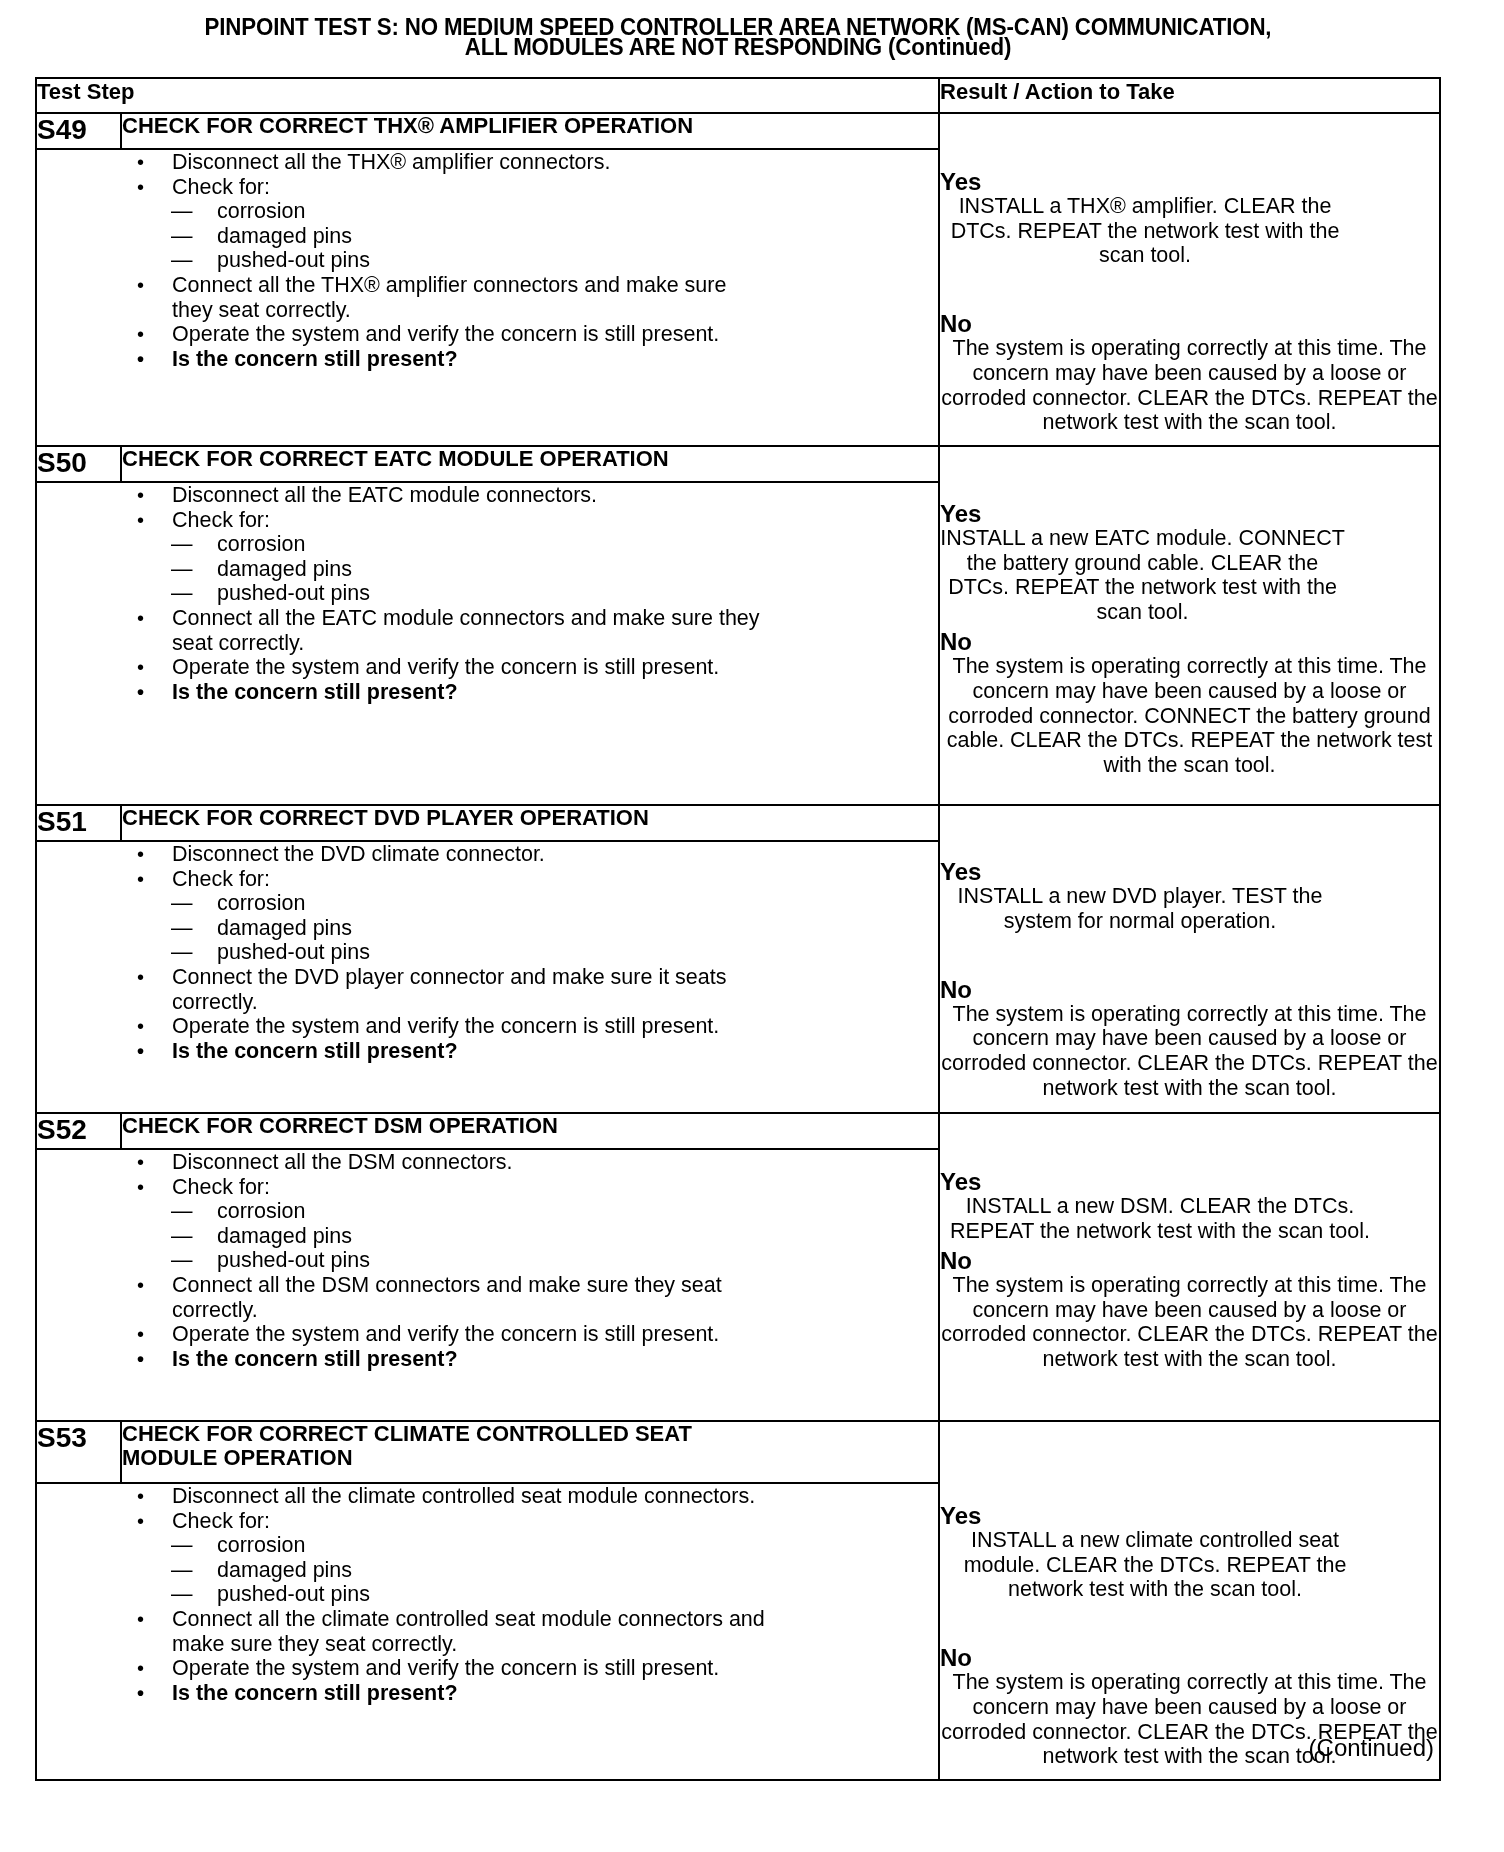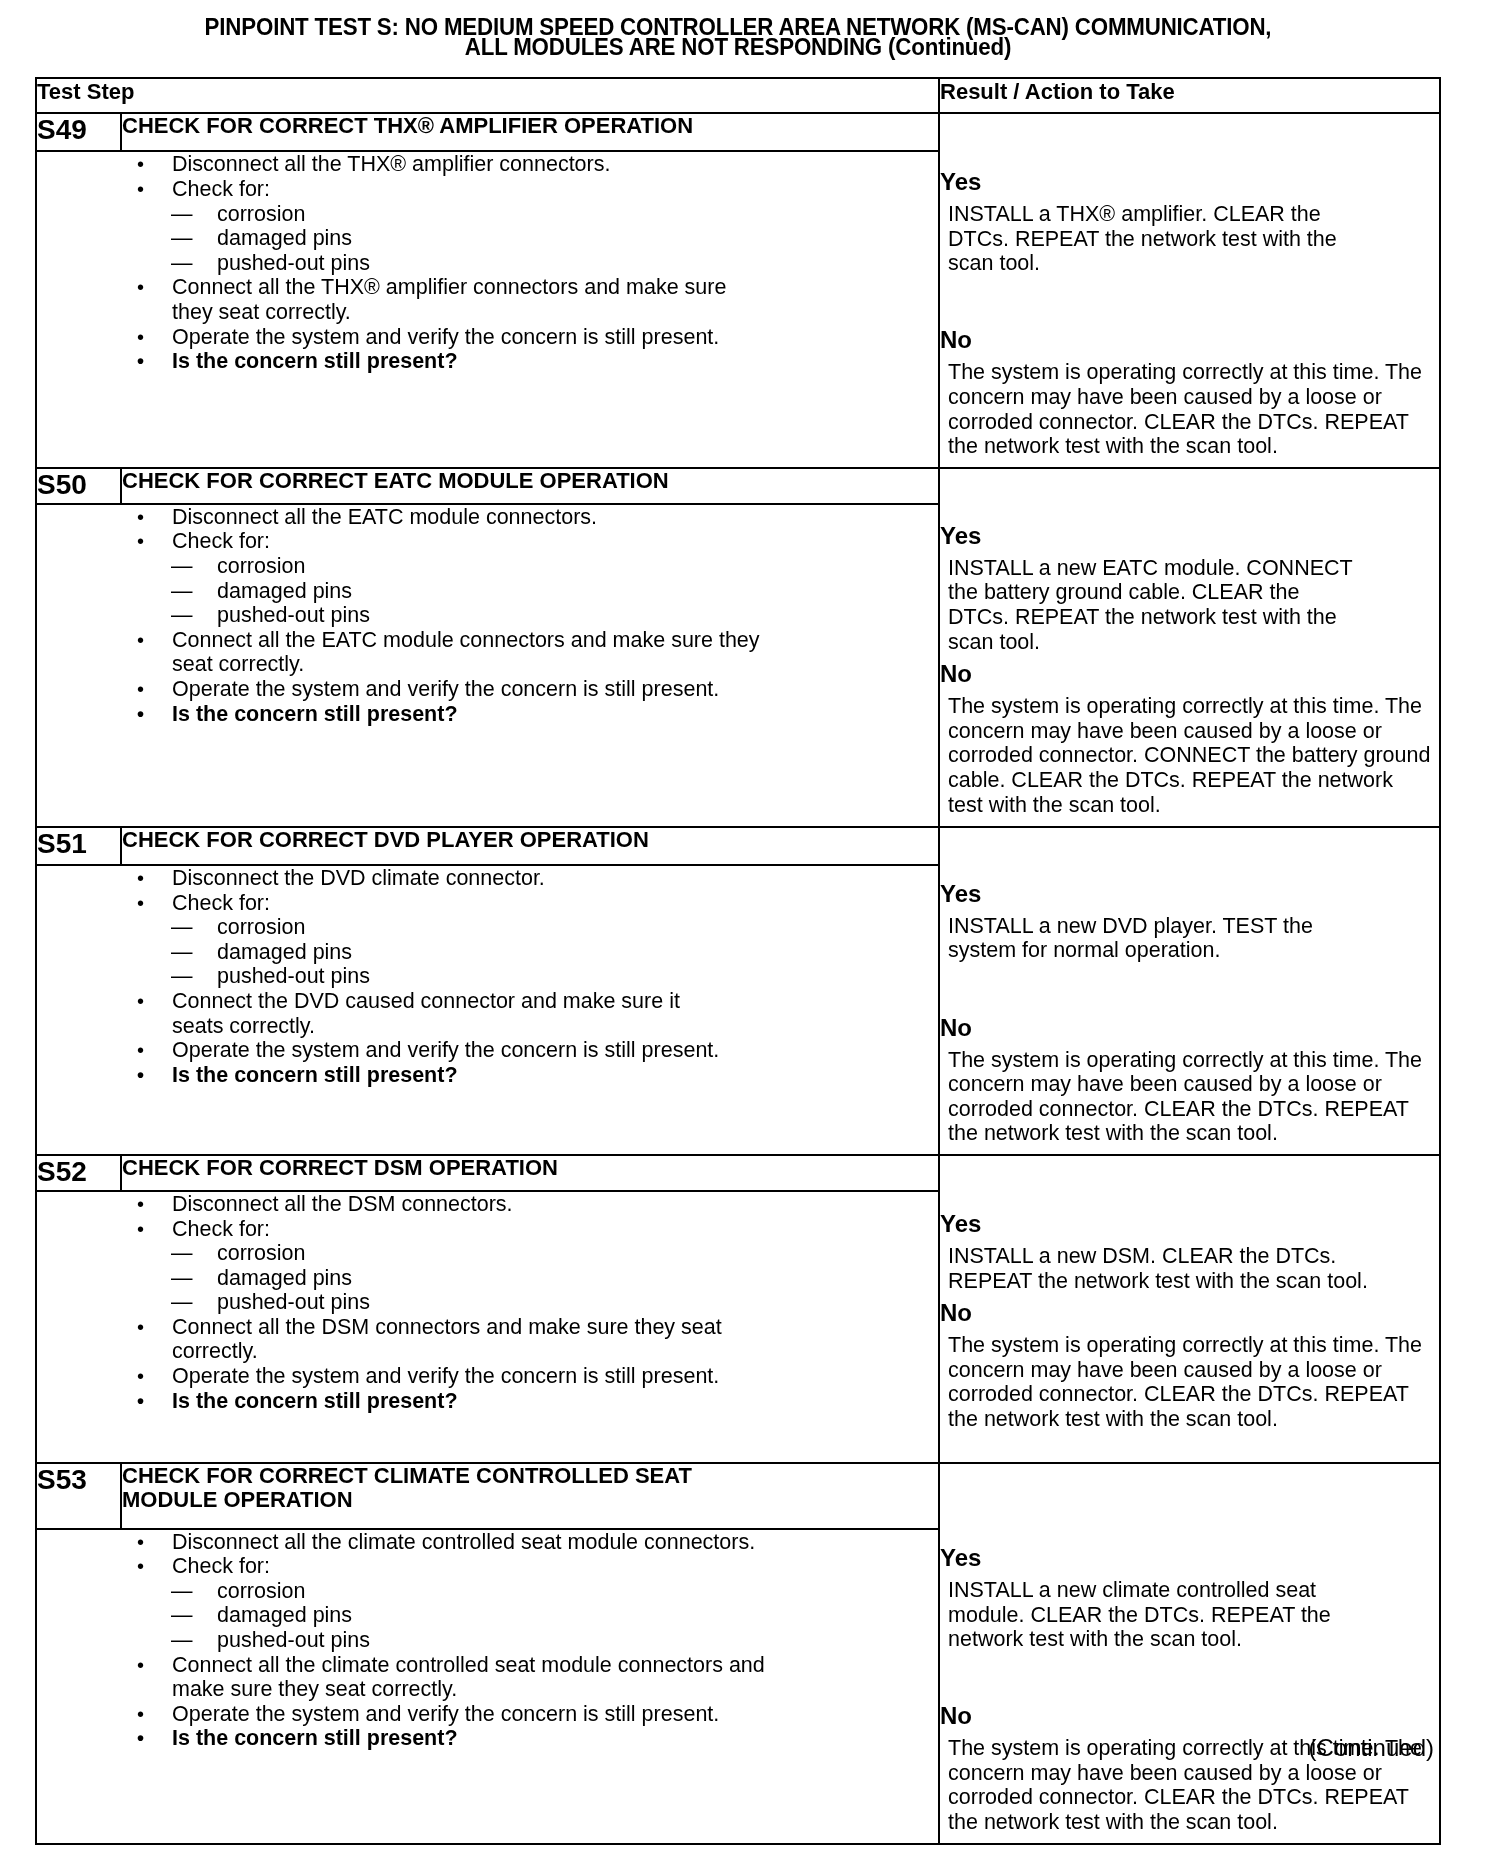--- a/index.html
+++ b/index.html
@@ -13,21 +13,21 @@
   td.stitle { font-size:22px; font-weight:bold; padding:4px 10px 3px 10px; line-height:24px; }
   td.body { font-size:21.5px; line-height:24.6px; padding-top:2px; border-top:2.5px solid #000;margin-left:12px; }
   td.res { width:482px; font-size:21.5px; line-height:24.6px; padding:0 8px 0 13px; }
   ul.steps { list-style:none; margin:0; padding:0 0 0 100px; }
   ul.steps li { position:relative; padding-left:35px; }
   ul.steps li.bul::before { content:"\2022"; position:absolute; left:0; top:0; font-size:20px; }
   ul.steps li.dash { padding-left:80px; }
   ul.steps li.dash .d { position:absolute; left:34px; top:0; }
   ul.steps li.q { font-weight:bold; }
   .yn { font-weight:bold; font-size:24px; line-height:24px; margin-top:20px; }
-  .blk { margin:8px; }
+  .blk { margin:0;text-align:center; }
   .gap { height:24.6px; }
   .cont { position:absolute; right:70px; top:1734px; font-size:24px; line-height:28px; }
 </style>
 </head>
 <body>
 
 <div class="title">
   <div>PINPOINT TEST  S: NO MEDIUM SPEED CONTROLLER AREA NETWORK (MS-CAN) COMMUNICATION,</div>
   <div>ALL MODULES ARE NOT RESPONDING (Continued)</div>
 </div>
@@ -107,21 +107,21 @@
     </td>
   </tr>
   <tr style="height:272px">
     <td class="body" colspan="2">
       <ul class="steps">
         <li class="bul">Disconnect the DVD climate connector.</li>
         <li class="bul">Check for:</li>
         <li class="dash"><span class="d">—</span><span>corrosion</span></li>
         <li class="dash"><span class="d">—</span><span>damaged pins</span></li>
         <li class="dash"><span class="d">—</span><span>pushed-out pins</span></li>
-        <li class="bul" style="width:560px">Connect the DVD caused connector and make sure it seats correctly.</li>
+        <li class="bul" style="width:560px">Connect the DVD player connector and make sure it seats correctly.</li>
         <li class="bul">Operate the system and verify the concern is still present.</li>
         <li class="bul q">Is the concern still present?</li>
       </ul>
     </td>
   </tr>
 
   <tr style="height:36px">
     <td class="sid">S52</td>
     <td class="stitle">CHECK FOR CORRECT DSM OPERATION</td>
     <td class="res" rowspan="2" style="padding-top:36px">

